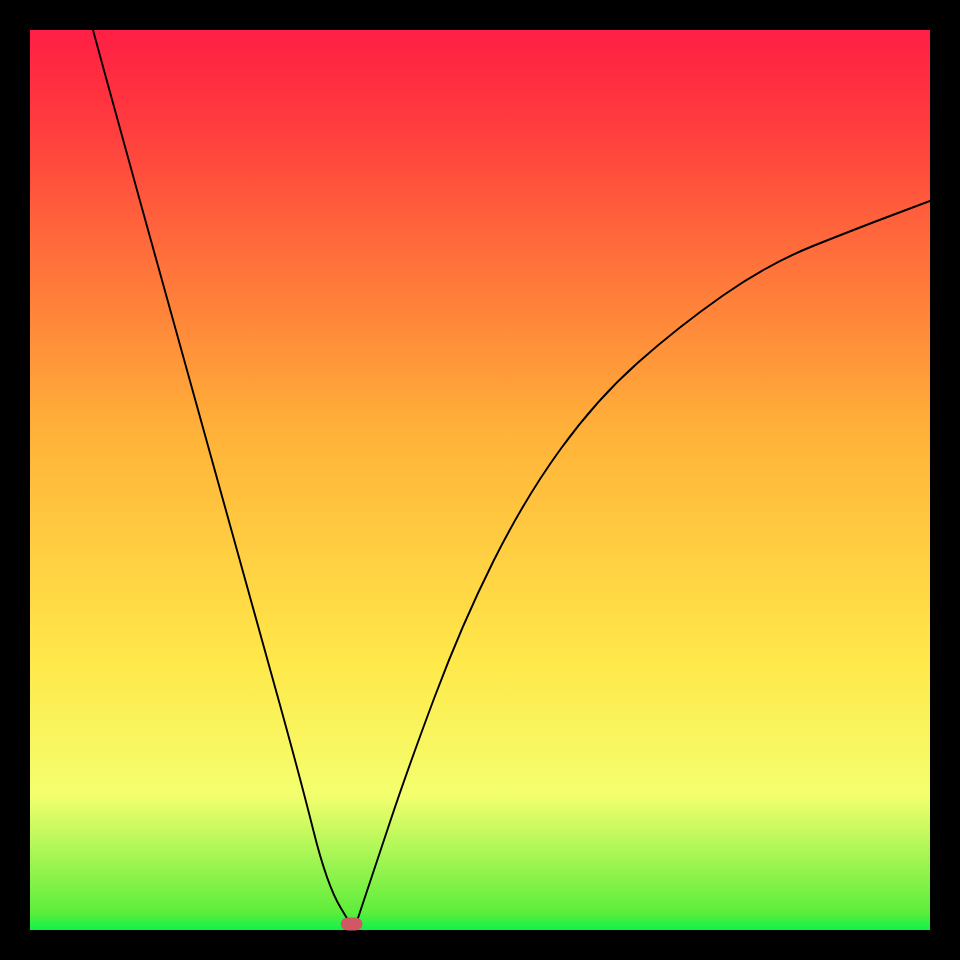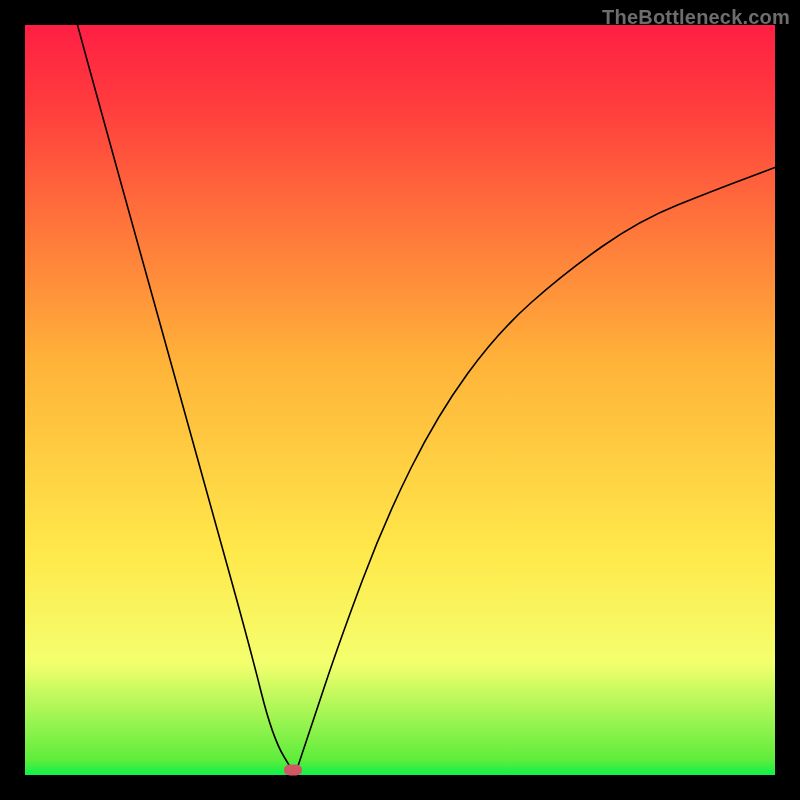--- a/index.html
+++ b/index.html
@@ -61,14 +61,13 @@
 <body>
 
 <div class="frame">
   <div class="plot-area">
     <svg class="curve" viewBox="0 0 750 750" preserveAspectRatio="none">
       <path id="path-left" d="M 52.50000000000001 0 Q 52.50000000000001 0 63.75 41.25 Q 75 82.5 93.75 150 Q 112.5 217.5 131.25 285 Q 150 352.5 168.75 420 Q 187.5 487.5 206.25 555 Q 225 622.5 236.25 667.5 Q 247.5 712.5 258.75 731.25 T 270 750"></path>
       <path id="path-right" d="M 270 750 Q 270 750 277.5 727.5 Q 285 705 300 660 Q 315 615 337.5 555 Q 360 495 386.25 442.5 Q 412.50000000000006 390 442.5 348.75 Q 472.5 307.5 506.25 277.5 Q 540 247.49999999999994 577.5 221.24999999999997 Q 615 195 652.5 180 Q 690 165 720 153.75 T 750 142.5"></path>
     </svg>
     <div class="marker" id="marker" style="left: 267.75px; top: 744.75px;"></div>
   </div>
-  <div class="watermark">TheBottleneck.com</div>
 </div>
 
 </body></html>

